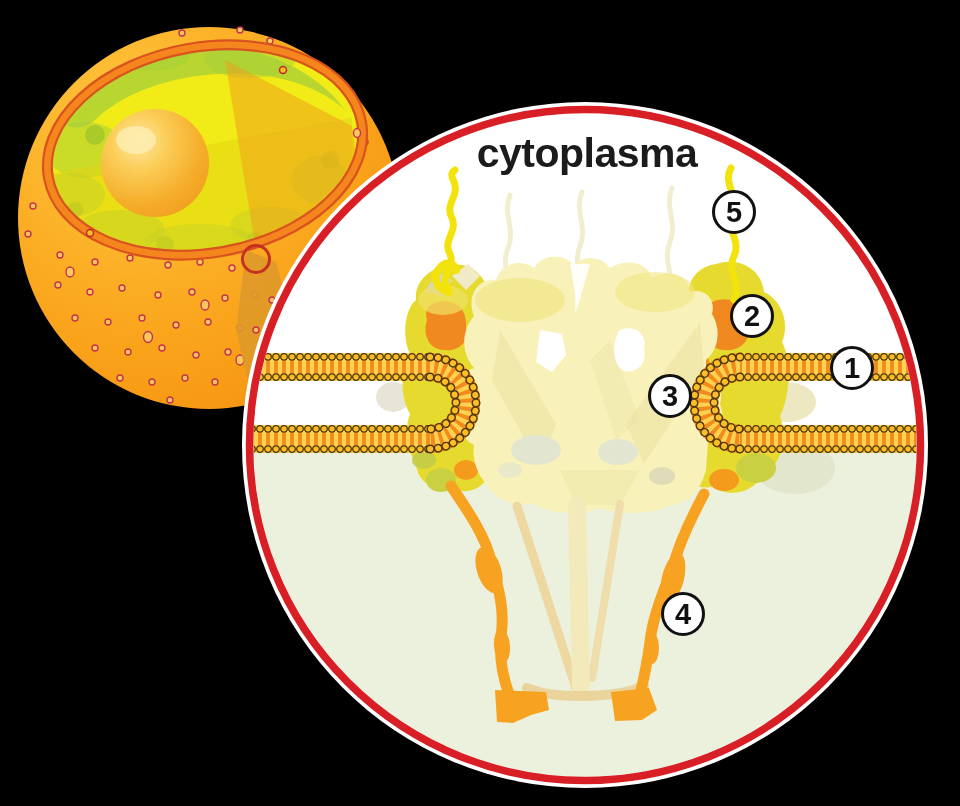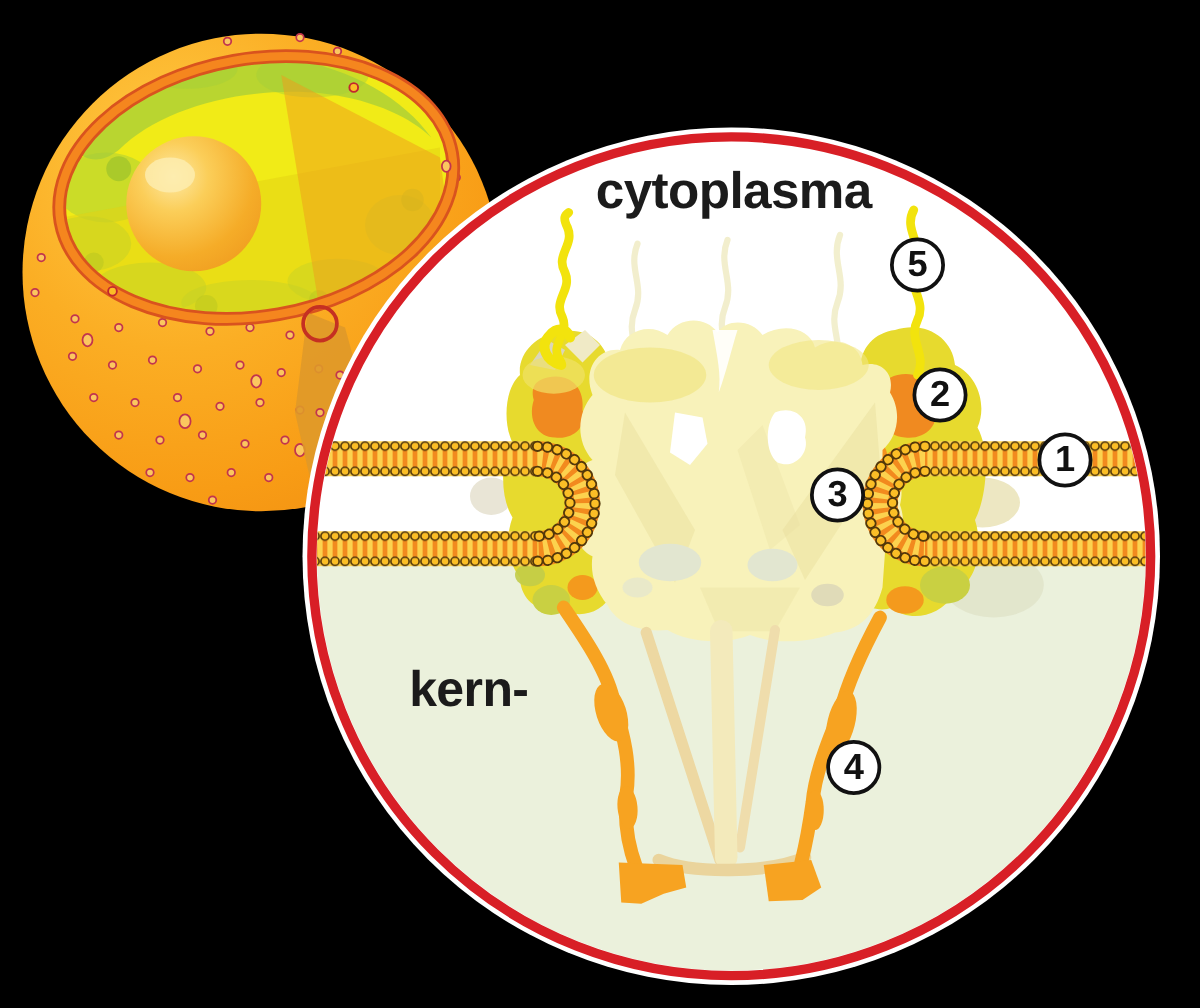--- a/index.html
+++ b/index.html
@@ -277,21 +277,20 @@
         <path d="M731,168 C722,184 740,196 732,212 C724,228 742,240 734,256 C726,272 742,284 734,300" stroke-width="7"></path>
       </g>
     </g>
 
     <circle cx="585" cy="445" r="335.5" fill="none" stroke="#D81F26" stroke-width="7.5"></circle>
   </g>
 </svg>
 
 <div class="region-label label-cyto">cytoplasma</div>
 <div class="region-label label-kern">
-  <div>kern-</div>
 </div>
 
 <div class="badge b1">1</div>
 <div class="badge b2">2</div>
 <div class="badge b3">3</div>
 <div class="badge b4">4</div>
 <div class="badge b5">5</div>
 
 </div>
 

